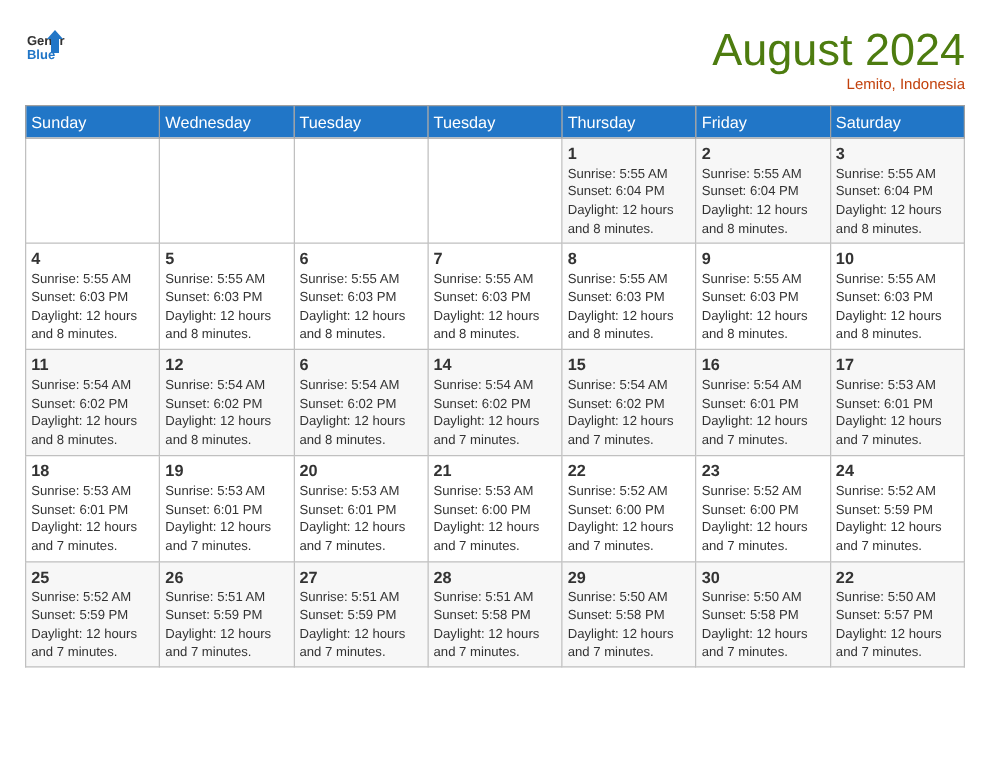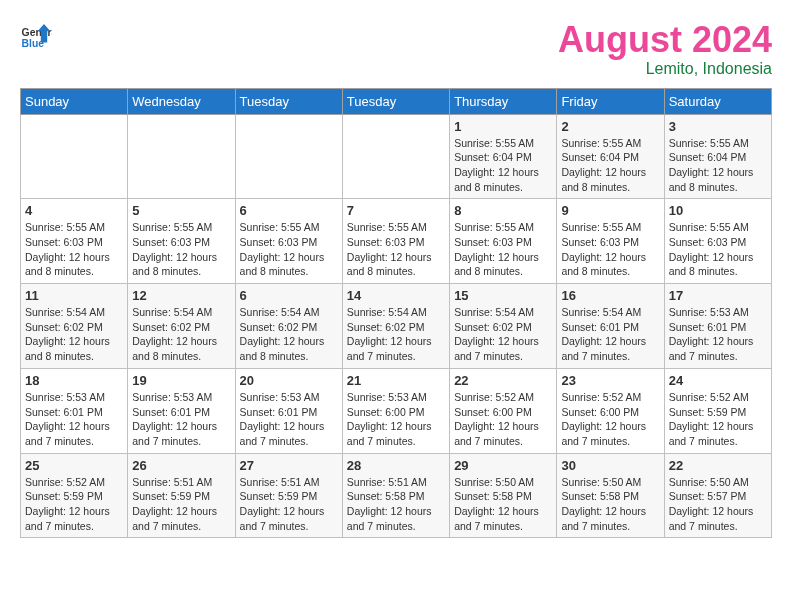--- a/index.html
+++ b/index.html
@@ -23,28 +23,28 @@
     }
     .logo-icon {
       width: 32px;
       height: 32px;
     }
     .title-block {
       text-align: right;
     }
     .title-block h1 {
       font-size: 36px;
-      font-weight: bold;
-      color: #ec4899;
+      font-weight: normal;
+      color: #4d7c0f;
       line-height: 1.1;
     }
     .title-block h2 {
-      font-size: 16px;
+      font-size: 12px;
       font-weight: normal;
-      color: #15803d;
+      color: #c2410c;
     }
     table {
       width: 100%;
       border-collapse: collapse;
       font-size: 11px;
     }
     thead tr th {
       background-color: #2176c7;
       color: #fff;
       padding: 5px 4px;

